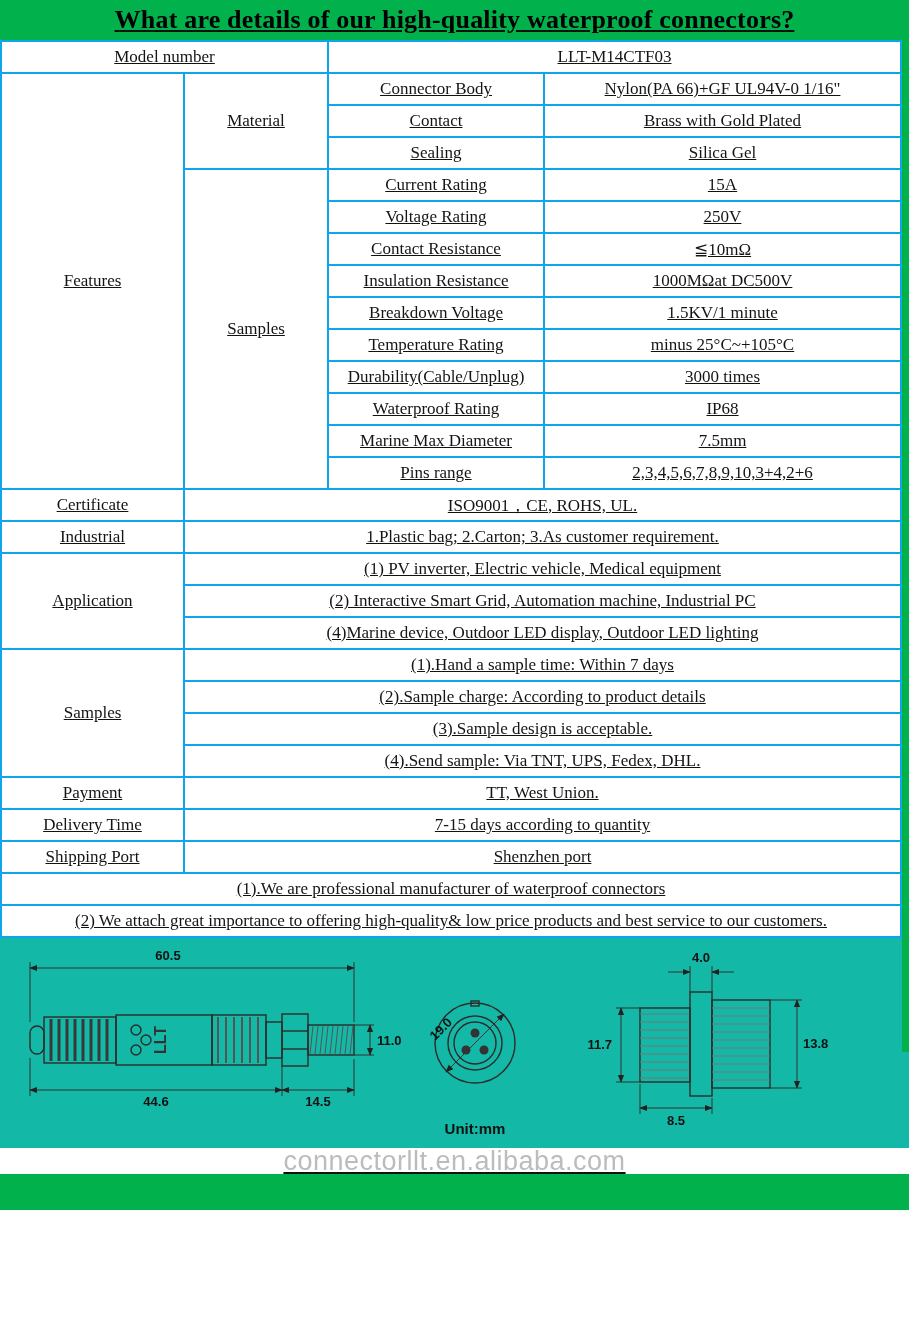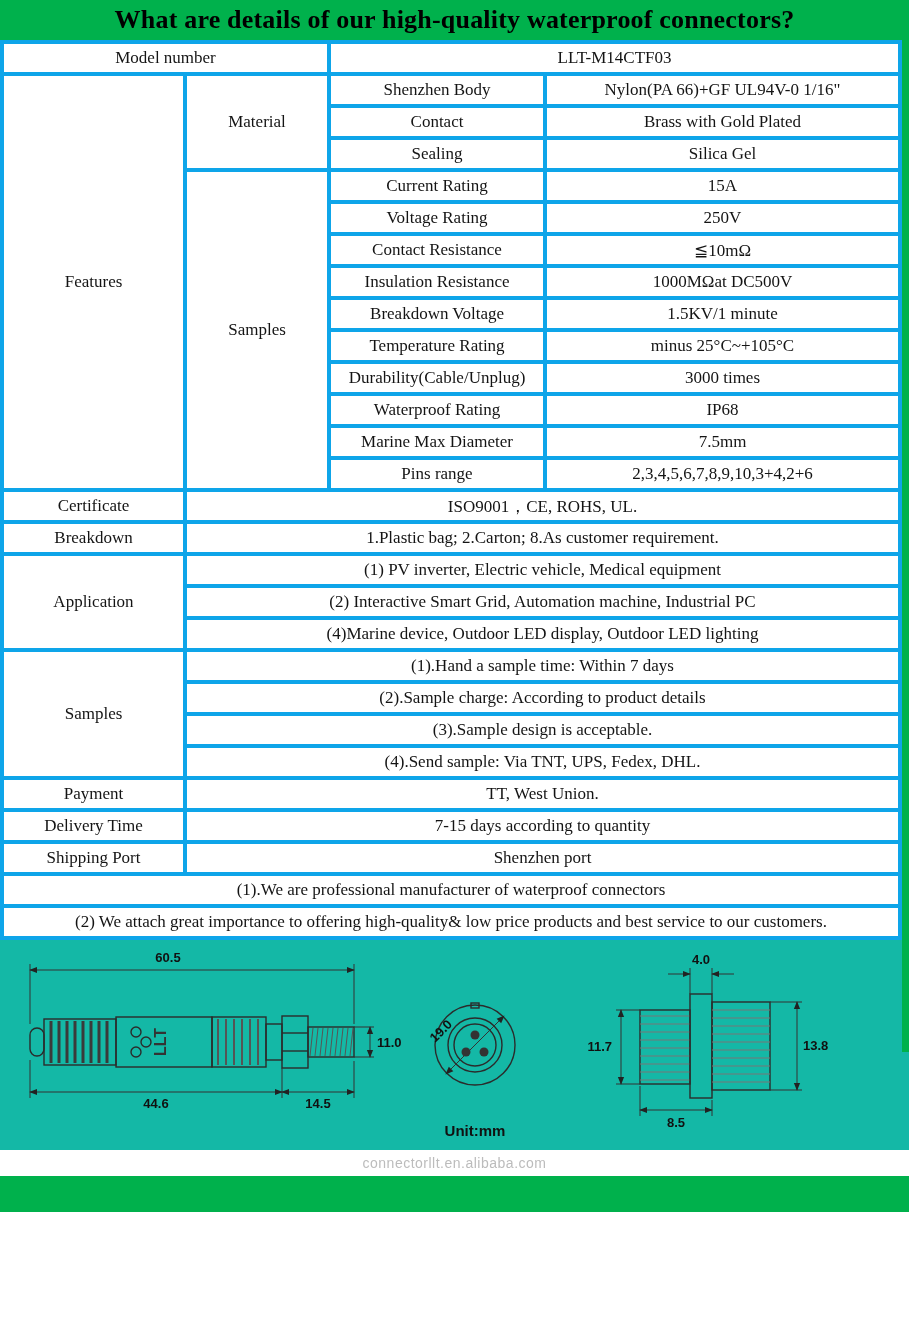--- a/index.html
+++ b/index.html
@@ -2,40 +2,40 @@
 <html><head>
 <meta charset="utf-8">
 <style>
   * { margin:0; padding:0; box-sizing:border-box; }
   body {
     width:909px;
     background:#fff;
     font-family:"Liberation Serif", serif;
     color:#111;
   }
-  .page { position:relative; width:909px; }
+  .page { position:relative; width:909px;text-decoration:underline; }
 
   .header {
     background:#00b14c;
     height:40px;
     display:flex; align-items:center; justify-content:center;
   }
   .header .title {
     font-size:26px; font-weight:bold; color:#000;
     font-family:"Liberation Serif", serif;
     letter-spacing:0.2px;
   }
 
   table.spec {
     border-collapse:collapse;
     width:902px;
     table-layout:fixed;
   }
   table.spec td {
-    border:4px solid #0ea5e9;
+    border:2px solid #0ea5e9;
     height:32px;
     padding:1px 6px;
     text-align:center;
     vertical-align:middle;
     font-size:17px;
     color:#141414;
     overflow:hidden;
   }
   td.big { font-size:21px; }
   td.left { text-align:left; padding-left:8px; }
@@ -52,21 +52,21 @@
     font-family:"Liberation Sans", sans-serif;
     font-size:13px; font-weight:bold; fill:#111;
   }
   .drawings svg text.unit { font-size:15px; }
   .drawings svg text.brand { font-size:16px; fill:#333; }
 
   .watermark {
     height:26px;
     display:flex; align-items:center; justify-content:center;
     font-family:"Liberation Sans", sans-serif;
-    font-size:14px;
+    font-size:27px;
     color:#bcbcbc;
     letter-spacing:0.5px;
   }
   .footer-bar {
     height:36px;
     background:#00b14c;
   }
 </style>
 </head>
 <body>
@@ -88,21 +88,21 @@
     </colgroup>
     <tbody>
       <tr>
         <td colspan="2" class="big">Model number</td>
         <td colspan="2">LLT-M14CTF03</td>
       </tr>
 
       <tr>
         <td rowspan="13" class="big">Features</td>
         <td rowspan="3" class="big">Material</td>
-        <td>Shenzhen Body</td>
+        <td>Connector Body</td>
         <td>Nylon(PA 66)+GF UL94V-0 1/16"</td>
       </tr>
       <tr>
         <td>Contact</td>
         <td>Brass with Gold Plated</td>
       </tr>
       <tr>
         <td>Sealing</td>
         <td>Silica Gel</td>
       </tr>
@@ -147,22 +147,22 @@
       <tr>
         <td>Pins range</td>
         <td>2,3,4,5,6,7,8,9,10,3+4,2+6</td>
       </tr>
 
       <tr>
         <td class="big">Certificate</td>
         <td colspan="3">ISO9001，CE, ROHS, UL.</td>
       </tr>
       <tr>
-        <td class="big">Breakdown</td>
-        <td colspan="3">1.Plastic bag; 2.Carton;  8.As customer requirement.</td>
+        <td class="big">Industrial</td>
+        <td colspan="3">1.Plastic bag; 2.Carton;  3.As customer requirement.</td>
       </tr>
 
       <tr>
         <td rowspan="3" class="big">Application</td>
         <td colspan="3" class="left">(1) PV inverter, Electric vehicle, Medical equipment</td>
       </tr>
       <tr>
         <td colspan="3" class="left">(2) Interactive Smart Grid, Automation machine, Industrial PC</td>
       </tr>
       <tr>

